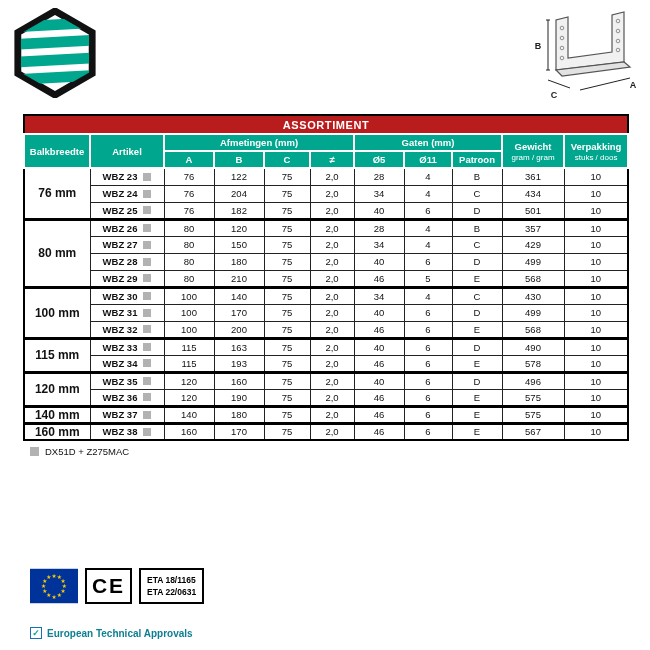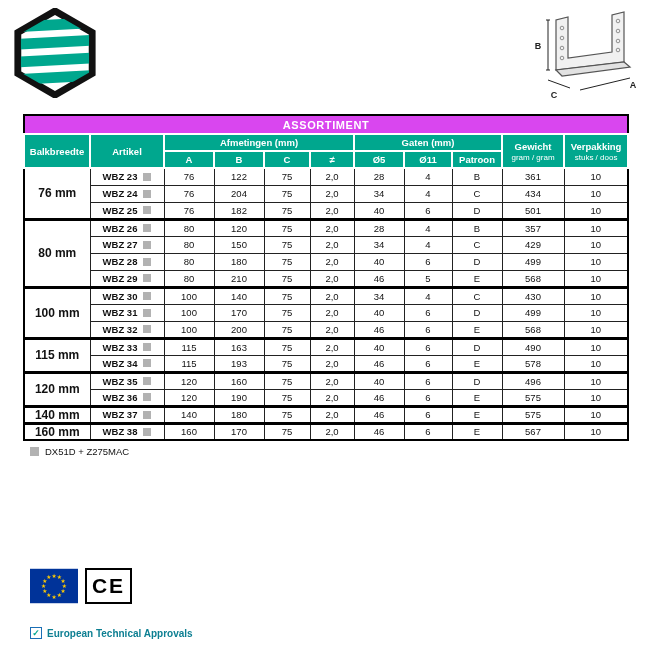--- a/index.html
+++ b/index.html
@@ -15,21 +15,21 @@
   .logo { position:absolute; left:10px; top:8px; width:90px; height:90px; }
 
   
   .diagram { position:absolute; left:518px; top:6px; width:126px; height:104px; }
   .diagram text { font-family:"Liberation Sans", sans-serif; font-size:9px; font-weight:bold; fill:#222; }
 
   
   .table-area { position:absolute; left:23px; top:114px; width:604px; }
   table.assort { border-collapse:collapse; width:604px; table-layout:fixed; border:2px solid #000; }
   table.assort th.title {
-    background:#d946ef; color:#fff; font-size:11px; font-weight:bold;
+    background:#b91c1c; color:#fff; font-size:11px; font-weight:bold;
     height:19px; letter-spacing:0.6px; text-align:center;
   }
   table.assort th.hdr {
     background:var(--accent); color:#fff; font-weight:bold; font-size:9.5px;
     border:2px solid #fff; text-align:center; padding:2px 1px; white-space:nowrap;
   }
   table.assort th.hdr .sub { display:block; font-weight:normal; font-size:8px; margin-top:1px; }
   table.assort th.sub-hdr { height:17px; }
   table.assort tbody td {
     border:1px solid #222; font-size:9.5px; text-align:center;
@@ -461,20 +461,24 @@
           <text x="28" y="27.2">★</text>
         <text x="23" y="28.5">★</text>
           <text x="18" y="27.2">★</text>
           <text x="14.3" y="23.5">★</text>
         <text x="13" y="18.5">★</text>
           <text x="14.3" y="13.5">★</text>
           <text x="18" y="9.8">★</text>
       </g>
     </svg>
     <div class="ce-box">CE</div>
+    <div class="eta-box">
+      <span class="eta-line">ETA 18/1165</span>
+      <span class="eta-line">ETA 22/0631</span>
+    </div>
   </div>
 
   <div class="approvals">
     <span class="chk">✓</span>
     <span class="txt">European Technical Approvals</span>
   </div>
 
 </div>
 
 </body></html>

